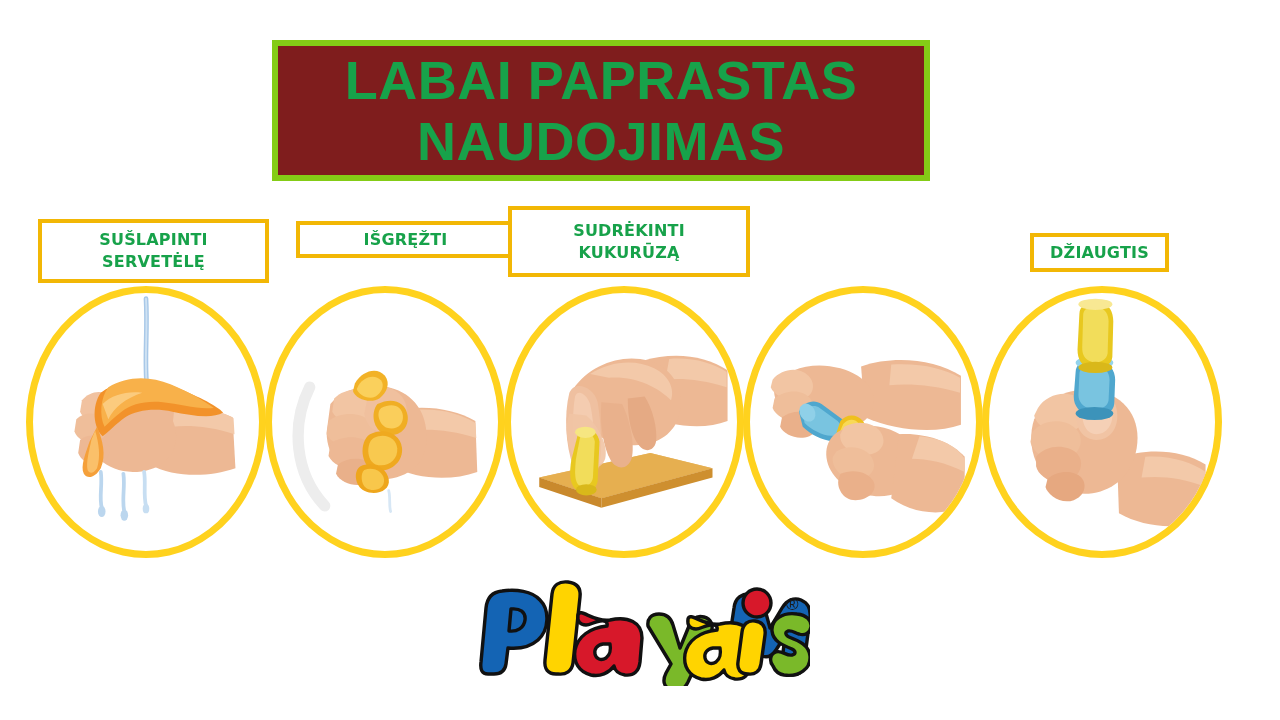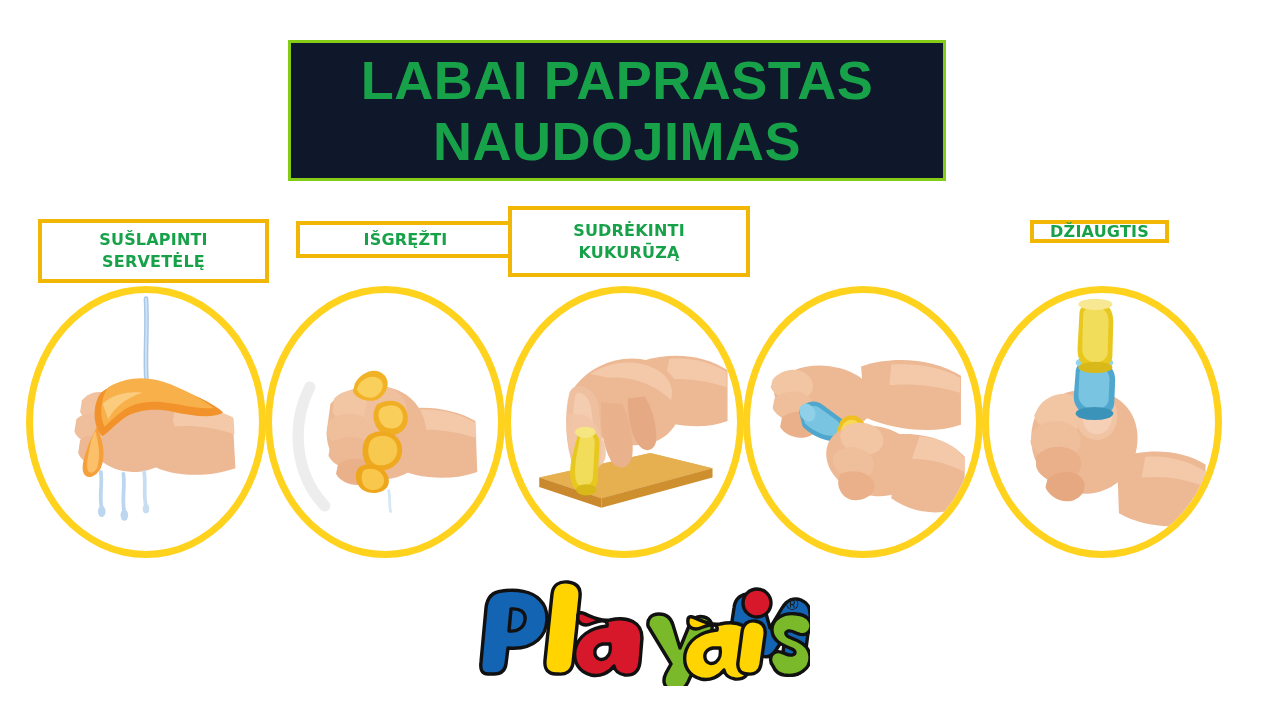--- a/index.html
+++ b/index.html
@@ -14,26 +14,26 @@
     position: relative;
     width: 1280px;
     height: 720px;
     background: #ffffff;
     overflow: hidden;
   }
 
   
   .title-box {
     position: absolute;
-    left: 288px;
+    left: 272px;
     top: 40px;
     width: 658px;
     height: 141px;
-    border: 3px solid #84cc16;
-    background: #0f172a;
+    border: 6px solid #84cc16;
+    background: #7f1d1d;
     box-sizing: border-box;
     display: flex;
     align-items: center;
     justify-content: center;
   }
   .title-text {
     color: #17A24A;
     font-family: "Liberation Sans", sans-serif;
     font-weight: bold;
     font-size: 54px;
@@ -61,21 +61,21 @@
     font-size: 16px;
     line-height: 1.35;
     letter-spacing: 0.2px;
     white-space: pre-line;
   }
 
   .lbl-1 { left: 38px;   top: 207px; width: 231px; height: 64px; margin-top: 12px; }
   .lbl-2 { left: 296px;  top: 221px; width: 219px; height: 37px; }
   .lbl-3 { left: 508px;  top: 206px; width: 242px; height: 71px; }
   .lbl-4 { left: 762px;  top: 209px; width: 221px; height: 61px; }
-  .lbl-5 { left: 1030px; top: 220px; width: 139px; height: 23px; }
+  .lbl-5 { left: 1030px; top: 233px; width: 139px; height: 39px; }
 
   
   .step-circle {
     position: absolute;
     width: 240px;
     height: 272px;
     border: 7px solid #FFD21E;
     border-radius: 50%;
     background: #ffffff;
     box-sizing: border-box;

